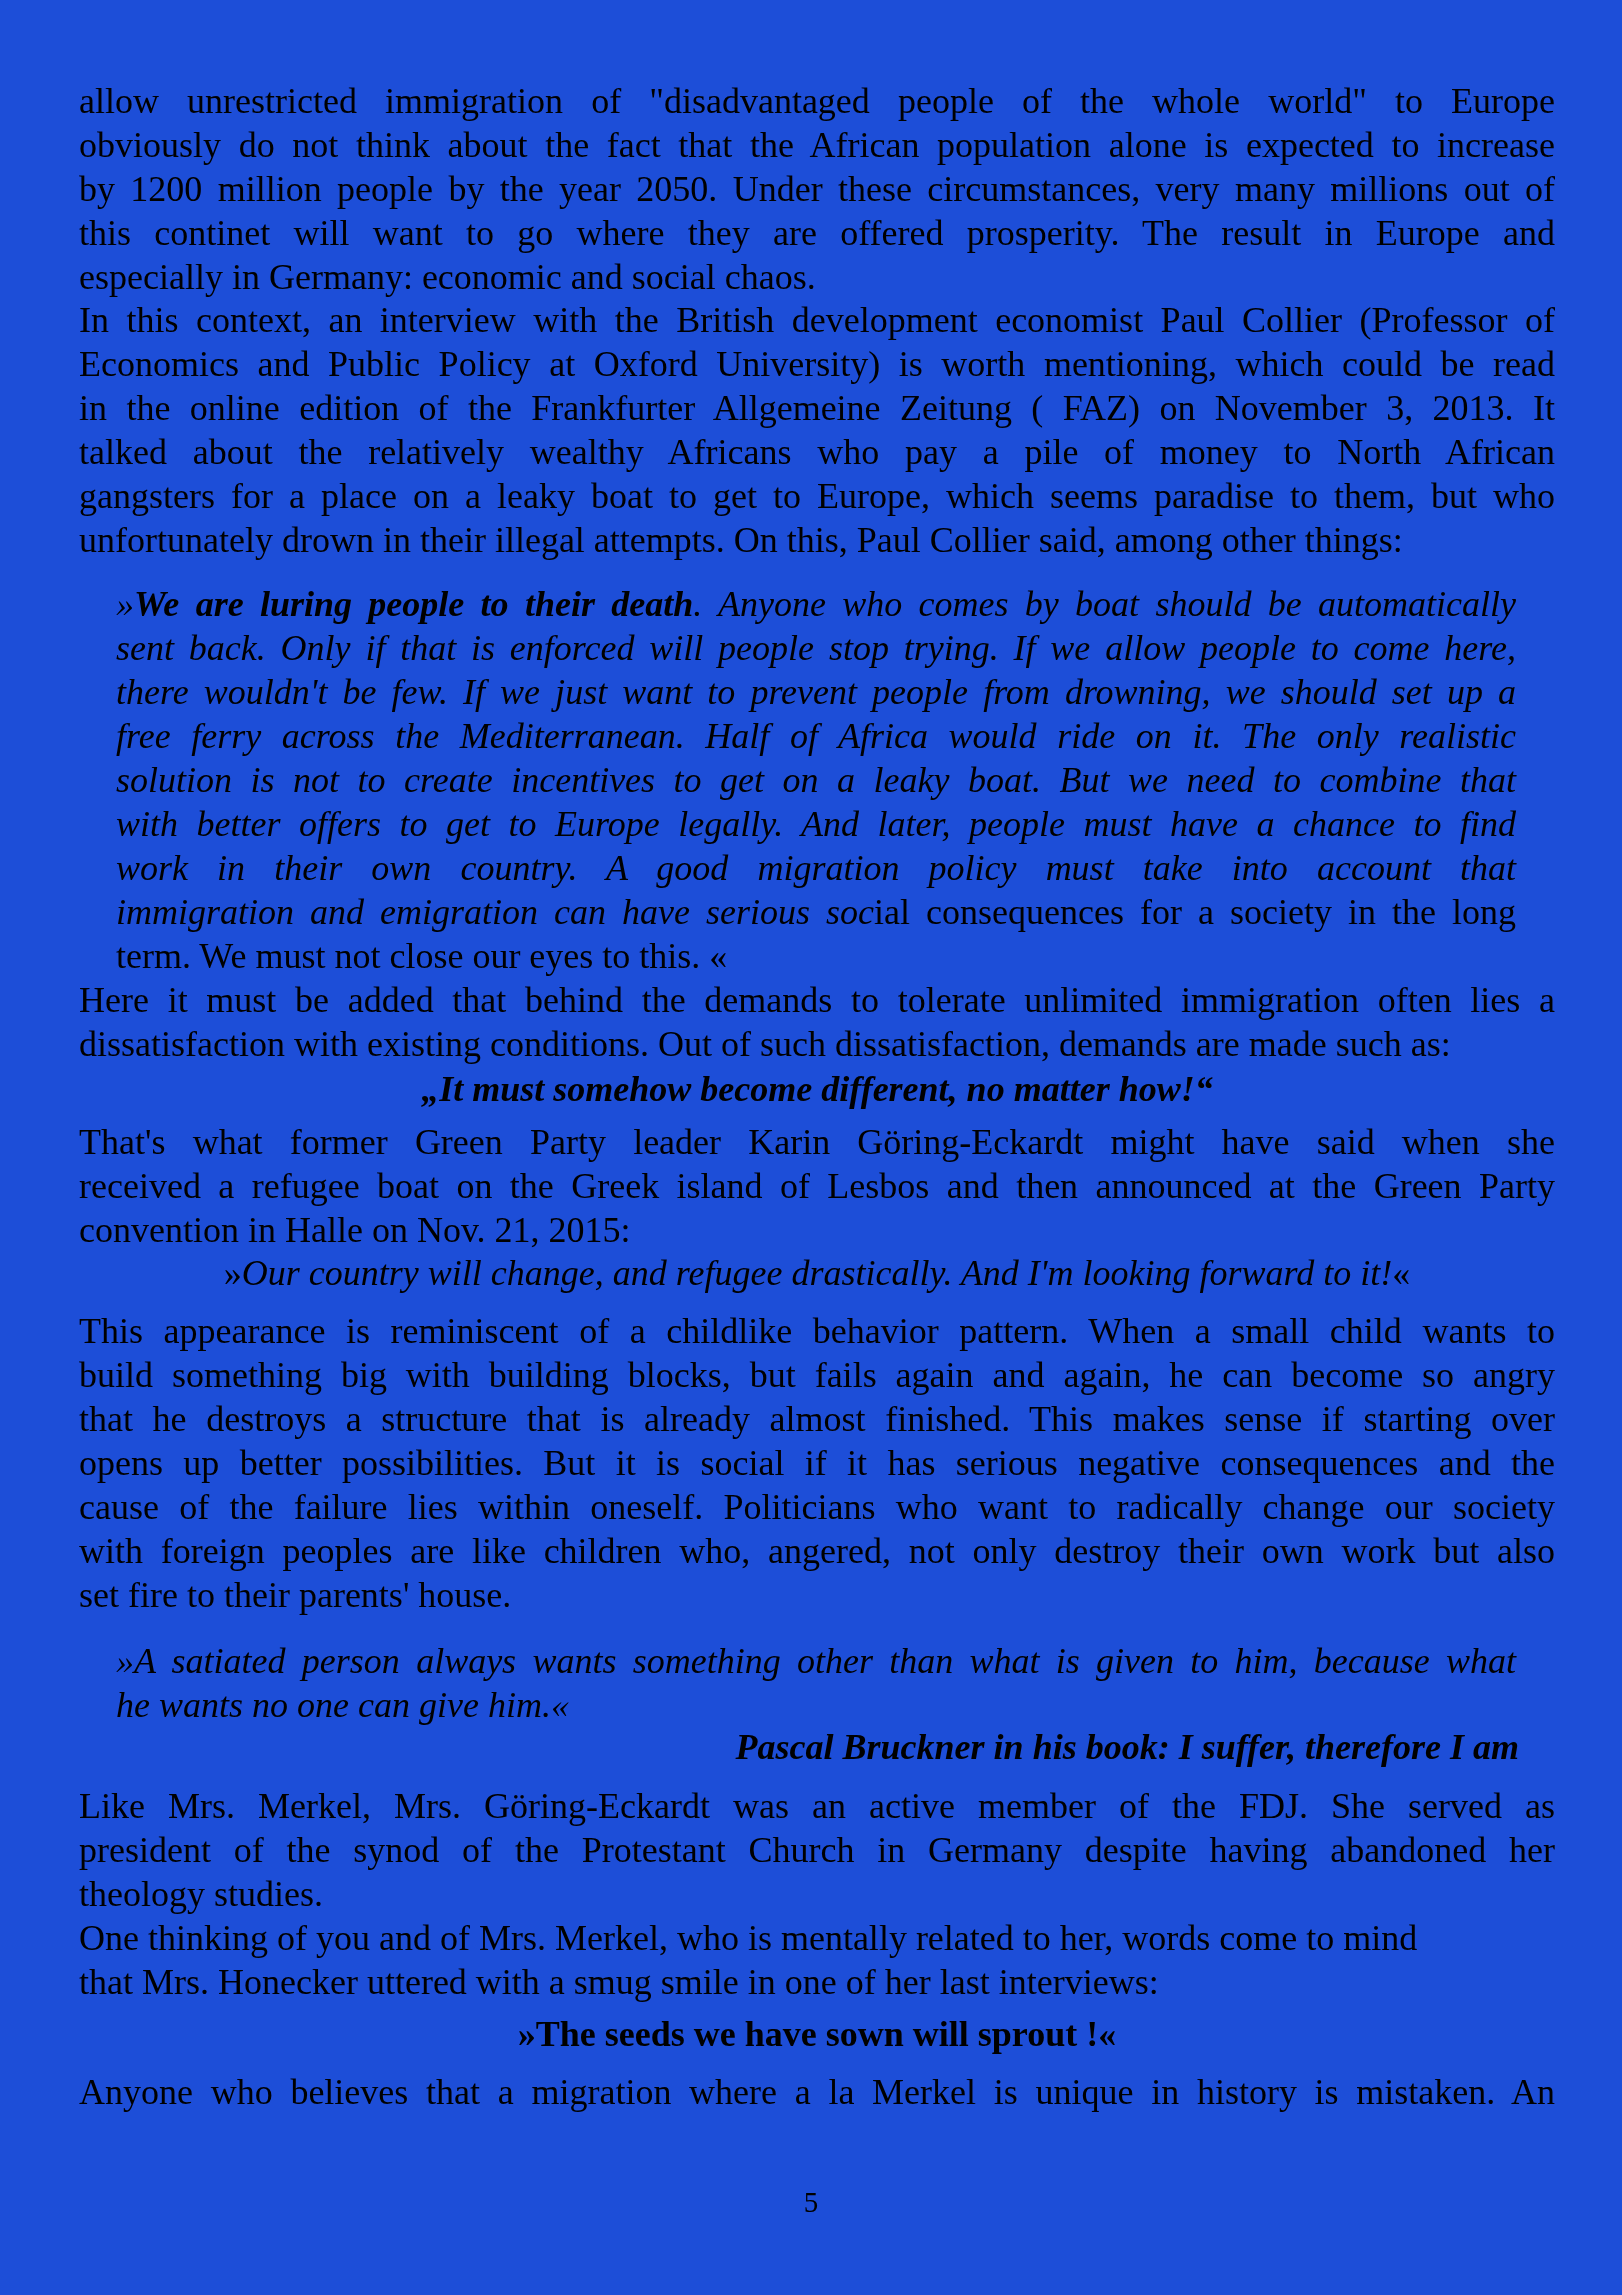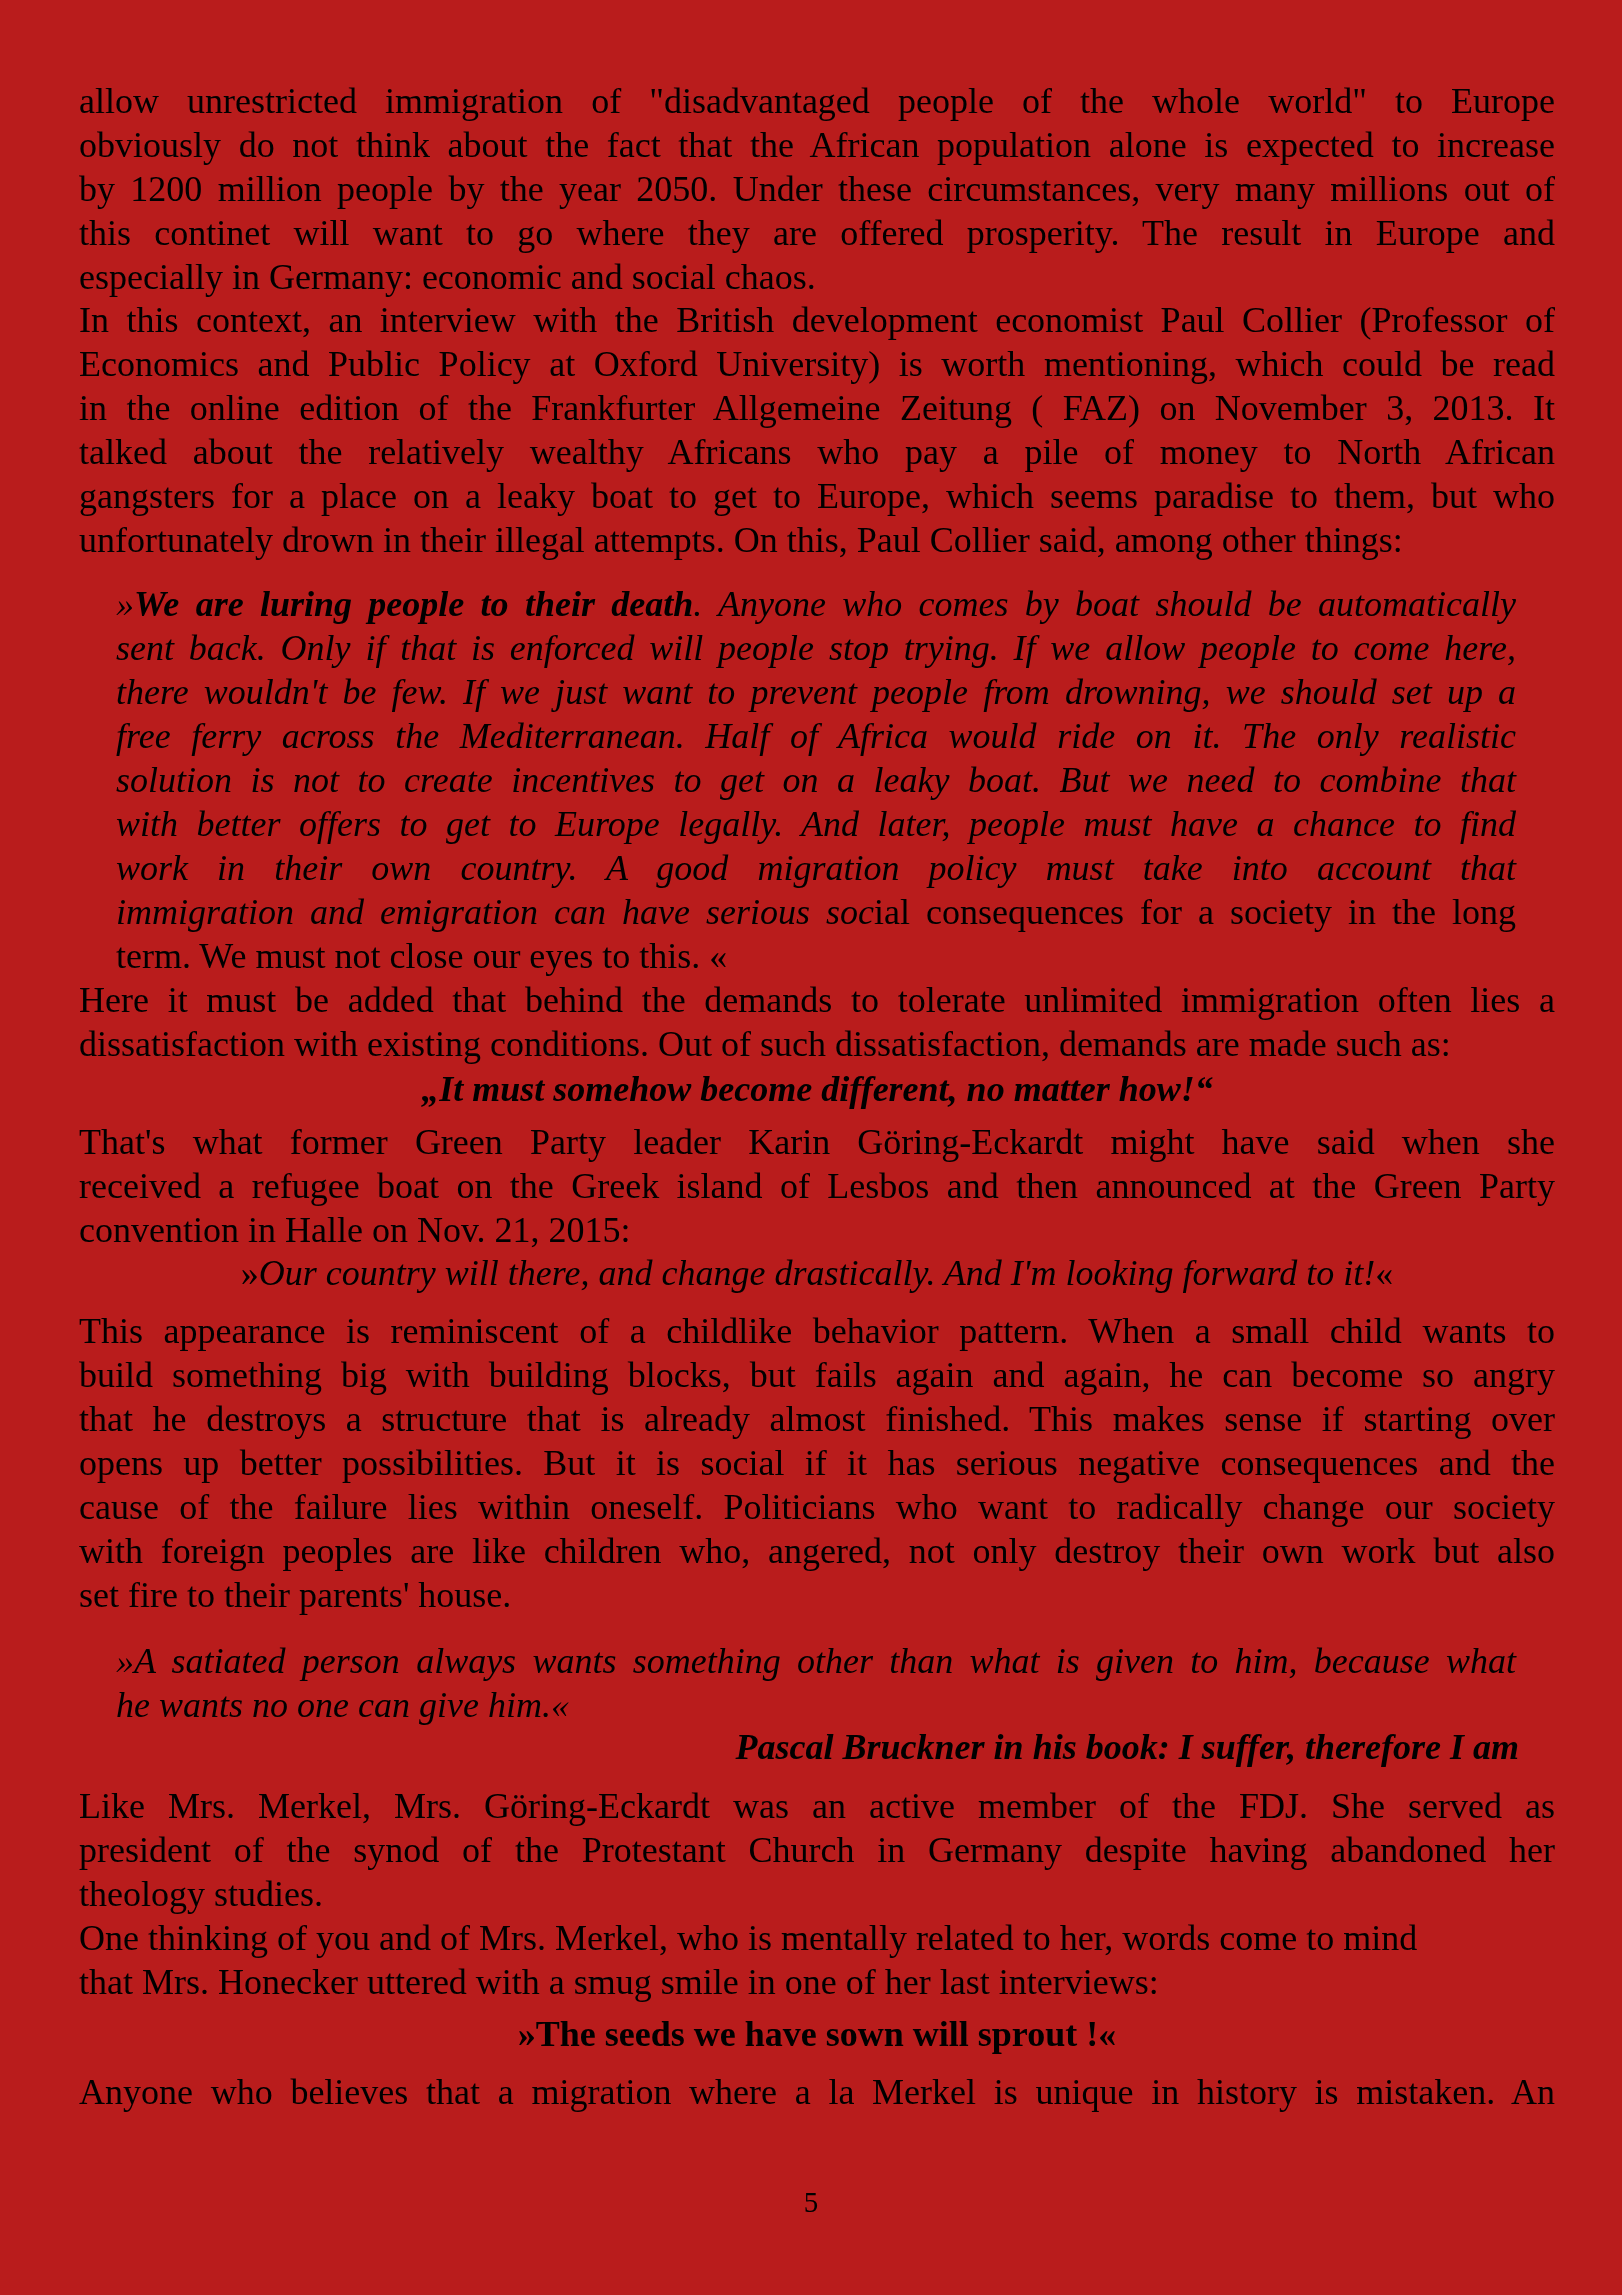--- a/index.html
+++ b/index.html
@@ -1,17 +1,17 @@
 <!DOCTYPE html>
 <html style="font-size:10.5px"><head>
 <meta charset="utf-8">
 <style>
   html, body { margin:0; padding:0; background:#ffffff; }
   body { width:1622px; height:2295px; position:relative; overflow:hidden; }
-  .page { position:absolute; left:0; top:0; width:1622px; height:2295px; background:#b91c1c; color:#000;
+  .page { position:absolute; left:0; top:0; width:1622px; height:2295px; background:#1d4ed8; color:#000;
           font-family:"Liberation Serif", serif; font-size:36px; }
   .block { position:absolute; left:79px; width:1476px; }
   .line { display:block; height:44px; line-height:44px; white-space:nowrap; text-align:justify; text-align-last:justify; }
   .line.last { text-align-last:left; }
   .quote { left:116px; width:1400px; font-style:italic;margin-top:10px; }
   .quote .up { font-style:normal; }
   .bi { font-weight:bold; font-style:italic; }
   .b { font-weight:bold; }
   .center { text-align:center; text-align-last:center; }
   .right { text-align:right; text-align-last:right; }
@@ -61,21 +61,21 @@
     <span class="line center bi" style="white-space: normal;">„It must somehow become different, no matter how!“</span>
   </div>
 
   <div class="block" style="top:1120px">
     <span class="line" style="white-space: normal;">That's what former Green Party leader Karin Göring-Eckardt might have said when she</span>
     <span class="line" style="white-space: normal;">received a refugee boat on the Greek island of Lesbos and then announced at the Green Party</span>
     <span class="line last" style="white-space: normal;">convention in Halle on Nov. 21, 2015:</span>
   </div>
 
   <div class="block" style="top:1251px">
-    <span class="line center" style="white-space: normal;"><span>»</span><span style="font-style:italic">Our country will there, and change drastically. And I'm looking forward to it!</span><span>«</span></span>
+    <span class="line center" style="white-space: normal;"><span>»</span><span style="font-style:italic">Our country will change, and refugee drastically. And I'm looking forward to it!</span><span>«</span></span>
   </div>
 
   <div class="block" style="top:1309px">
     <span class="line" style="white-space: normal;">This appearance is reminiscent of a childlike behavior pattern. When a small child wants to</span>
     <span class="line" style="white-space: normal;">build something big with building blocks, but fails again and again, he can become so angry</span>
     <span class="line" style="white-space: normal;">that he destroys a structure that is already almost finished. This makes sense if starting over</span>
     <span class="line" style="white-space: normal;">opens up better possibilities. But it is social if it has serious negative consequences and the</span>
     <span class="line" style="white-space: normal;">cause of the failure lies within oneself. Politicians who want to radically change our society</span>
     <span class="line" style="white-space: normal;">with foreign peoples are like children who, angered, not only destroy their own work but also</span>
     <span class="line last" style="white-space: normal;">set fire to their parents' house.</span>

